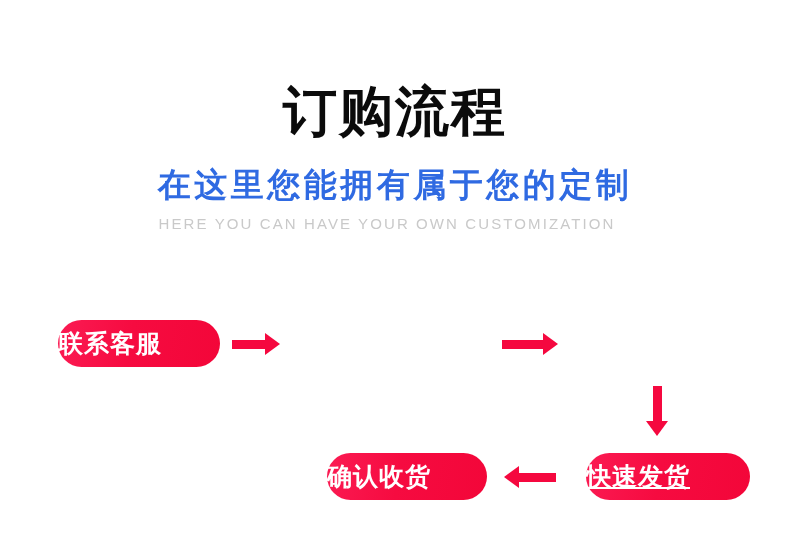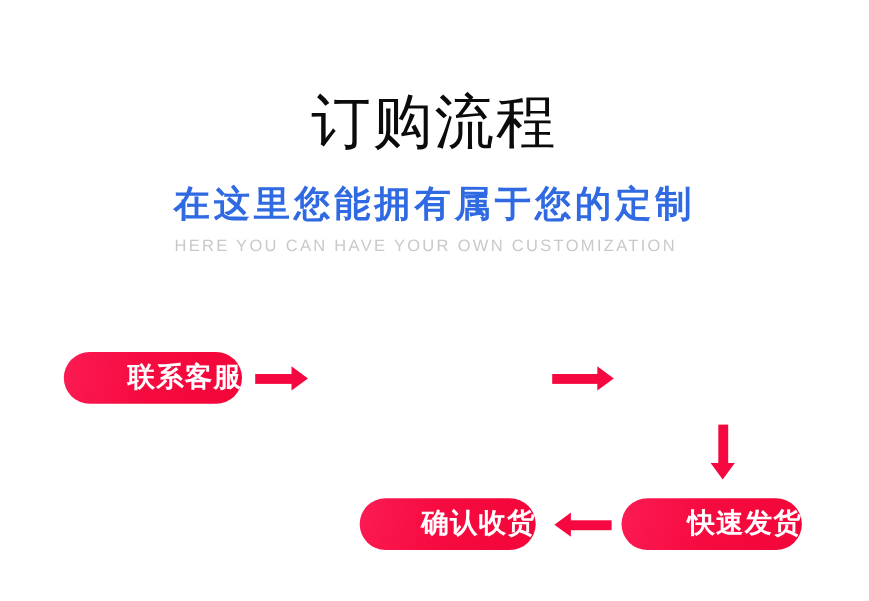--- a/index.html
+++ b/index.html
@@ -28,21 +28,21 @@
 
   .main-title {
     margin: 0;
     padding: 0;
     position: absolute;
     left: 0;
     top: 76px;
     width: 790px;
     font-size: 54px;
     line-height: 70px;
-    font-weight: 400;
+    font-weight: 700;
     color: #0b0b0b;
     letter-spacing: 2px;
     font-family: "Liberation Sans", "DejaVu Sans", sans-serif;
   }
 
   .sub-title-cn {
     position: absolute;
     left: 0;
     top: 163px;
     width: 790px;
@@ -78,32 +78,32 @@
 
   .pill {
     position: absolute;
     height: 47px;
     border-radius: 24px;
     background: linear-gradient(100deg, #fb1b53 0%, #f60b40 45%, #f30639 100%);
     color: #ffffff;
     font-size: 25px;
     font-weight: 700;
     line-height: 47px;
-    text-align: right;
+    text-align: left;
     letter-spacing: 1px;
     white-space: nowrap;
     font-family: "Liberation Sans", "DejaVu Sans", sans-serif;
     box-sizing: border-box;
   }
 
   
   #node-0 { left: 58px;  top: 320px; width: 162px; }
   #node-1 { left: 289px; top: 320px; width: 192px; }
   #node-2 { left: 578px; top: 320px; width: 160px; }
-  #node-3 { left: 565px; top: 453px; width: 164px; }
+  #node-3 { left: 586px; top: 453px; width: 164px; text-decoration: underline; }
   #node-4 { left: 327px; top: 453px; width: 160px; }
 
   
   .arrow {
     position: absolute;
   }
 
   
   .arrow-right .shaft,
   .arrow-left .shaft {

